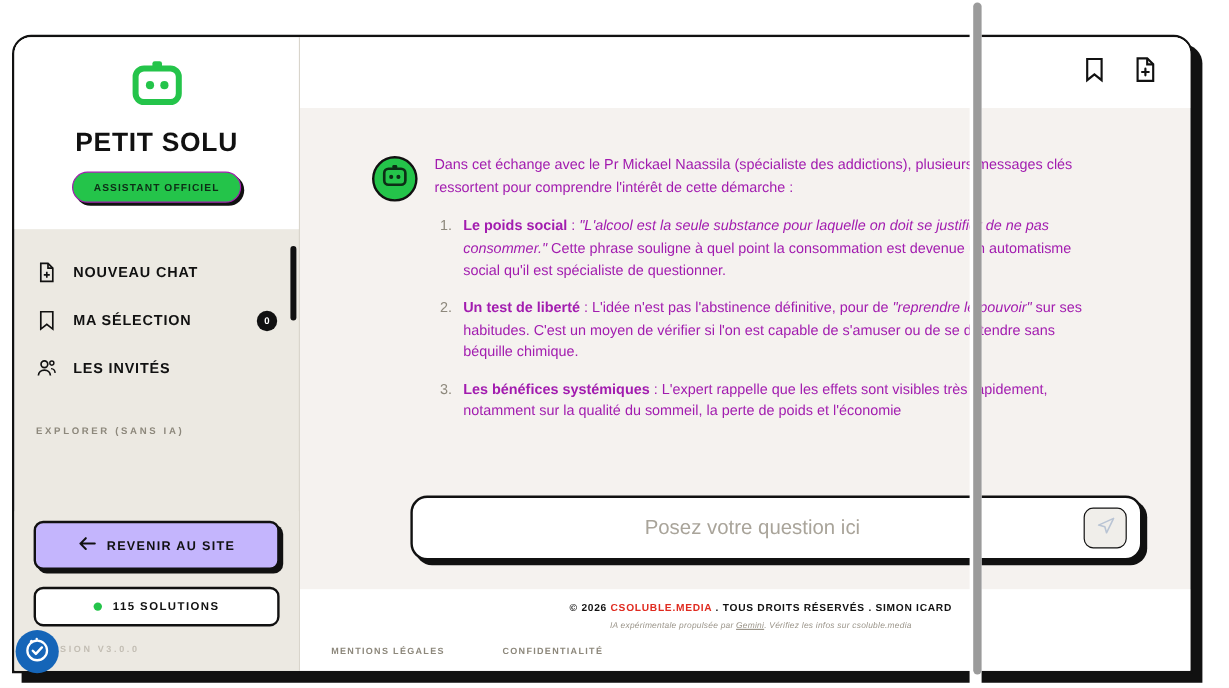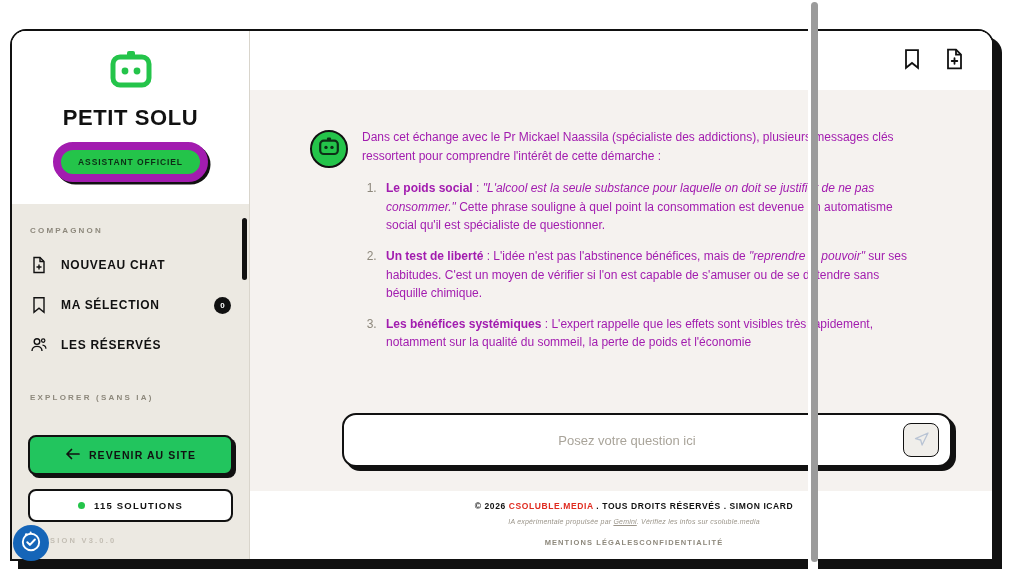--- a/index.html
+++ b/index.html
@@ -70,21 +70,21 @@
     margin-bottom: 11px;
   }
   .badge-official {
     display: inline-block;
     background: #24c44a;
     color: #0d2e16;
     font-size: 8.5px;
     font-weight: 800;
     letter-spacing: 0.9px;
     padding: 7px 17px;
-    border: 8px solid #a21caf;
+    border: 1px solid #a21caf;
     border-radius: 20px;
     box-shadow: 2.5px 2.5px 0 #111111;
   }
 
   .sb-scroll {
     flex: 1;
     position: relative;
     overflow: hidden;
     padding-top: 16px;
   }
@@ -134,21 +134,21 @@
 
   .sb-bottom {
     background: #ece9e2;
     padding: 8px 16px 14px 16px;
   }
   .btn-outline {
     position: relative;
     width: 100%;
     border: 2px solid #111111;
     border-radius: 8px;
-    background: #22c55e;
+    background: #c4b5fd;
     padding: 11px 10px;
     display: flex;
     align-items: center;
     justify-content: center;
     gap: 9px;
     font-size: 10.5px;
     font-weight: 800;
     letter-spacing: 1.1px;
     color: #111111;
     cursor: pointer;
@@ -268,21 +268,21 @@
     height: 54px;
     display: flex;
     align-items: center;
   }
   #composer-input {
     flex: 1;
     border: none;
     outline: none;
     background: transparent;
     font-family: "Liberation Sans", sans-serif;
-    font-size: 13px;
+    font-size: 17px;
     color: #111111;
     text-align: center;
     padding: 0 60px 0 20px;
   }
   #composer-input::placeholder { color: #a9a49a; }
   #send-btn {
     position: absolute;
     right: 11px;
     width: 36px; height: 34px;
     border: 1.5px solid #111111;
@@ -313,21 +313,22 @@
     margin-top: 7px;
     font-size: 7px;
     font-style: italic;
     color: #9b958a;
     letter-spacing: 0.2px;
   }
   .disclaimer u { text-decoration: underline; }
   .legal-row {
     margin-top: 13px;
     display: flex;
-    justify-content: center;
+    justify-content: flex-start;
+    gap: 48px;
   }
   .legal-link {
     font-size: 7.5px;
     font-weight: 700;
     letter-spacing: 1.1px;
     color: #8d887c;
     cursor: pointer;
   }
 
   
@@ -382,21 +383,20 @@
             </svg>
           </span>
         </div>
         <div class="brand-name">PETIT SOLU</div>
         <div class="badge-official">ASSISTANT OFFICIEL</div>
       </div>
 
       <div class="sb-scroll">
         <div class="sb-thumb"></div>
 
-        <div class="sb-section-label">COMPAGNON</div>
 
         <div class="sb-item">
           <span class="sb-icon">
             <svg width="18" height="18" viewBox="0 0 18 18" fill="none">
               <path d="M4 1.5h6l4 4v11H4z" stroke="#111" stroke-width="1.4" fill="none"></path>
               <path d="M10 1.5v4h4" stroke="#111" stroke-width="1.4" fill="none"></path>
               <path d="M9 8.5v5M6.5 11h5" stroke="#111" stroke-width="1.4"></path>
             </svg>
           </span>
           <span class="lbl">NOUVEAU CHAT</span>
@@ -414,21 +414,21 @@
 
         <div class="sb-item">
           <span class="sb-icon">
             <svg width="18" height="18" viewBox="0 0 18 18" fill="none">
               <circle cx="7" cy="5.6" r="2.8" stroke="#111" stroke-width="1.4" fill="none"></circle>
               <path d="M2 15c0-2.8 2.3-4.6 5-4.6s5 1.8 5 4.6" stroke="#111" stroke-width="1.4" fill="none"></path>
               <circle cx="13.2" cy="4.6" r="1.7" stroke="#111" stroke-width="1.2" fill="none"></circle>
               <path d="M12.5 9.2c2 .2 3.4 1.7 3.4 3.6" stroke="#111" stroke-width="1.2" fill="none"></path>
             </svg>
           </span>
-          <span class="lbl">LES RÉSERVÉS</span>
+          <span class="lbl">LES INVITÉS</span>
         </div>
 
         <div class="sb-section-label" style="padding-top:28px;">EXPLORER (SANS IA)</div>
       </div>
 
       <div class="sb-bottom">
         <div class="btn-outline">
           <span>
             <svg width="15" height="12" viewBox="0 0 15 12" fill="none">
               <path d="M14 6H2M6.5 1.5 2 6l4.5 4.5" stroke="#111" stroke-width="1.7" fill="none" stroke-linecap="round" stroke-linejoin="round"></path>
@@ -478,21 +478,21 @@
             </span>
           </div>
 
           <div class="bot-body">
             <p>Dans cet échange avec le Pr Mickael Naassila (spécialiste des addictions), plusieurs messages clés ressortent pour comprendre l'intérêt de cette démarche :</p>
             <ol>
               <li>
                 <b>Le poids social</b><span> : </span><i>"L'alcool est la seule substance pour laquelle on doit se justifier de ne pas consommer."</i><span> Cette phrase souligne à quel point la consommation est devenue un automatisme social qu'il est spécialiste de questionner.</span>
               </li>
               <li>
-                <b>Un test de liberté</b><span> : L'idée n'est pas l'abstinence bénéfices, mais de </span><i>"reprendre le pouvoir"</i><span> sur ses habitudes. C'est un moyen de vérifier si l'on est capable de s'amuser ou de se détendre sans béquille chimique.</span>
+                <b>Un test de liberté</b><span> : L'idée n'est pas l'abstinence définitive, pour de </span><i>"reprendre le pouvoir"</i><span> sur ses habitudes. C'est un moyen de vérifier si l'on est capable de s'amuser ou de se détendre sans béquille chimique.</span>
               </li>
               <li>
                 <b>Les bénéfices systémiques</b><span> : L'expert rappelle que les effets sont visibles très rapidement, notamment sur la qualité du sommeil, la perte de poids et l'économie</span>
               </li>
             </ol>
           </div>
         </div>
       </div>
 
       <div id="composer-wrap">

